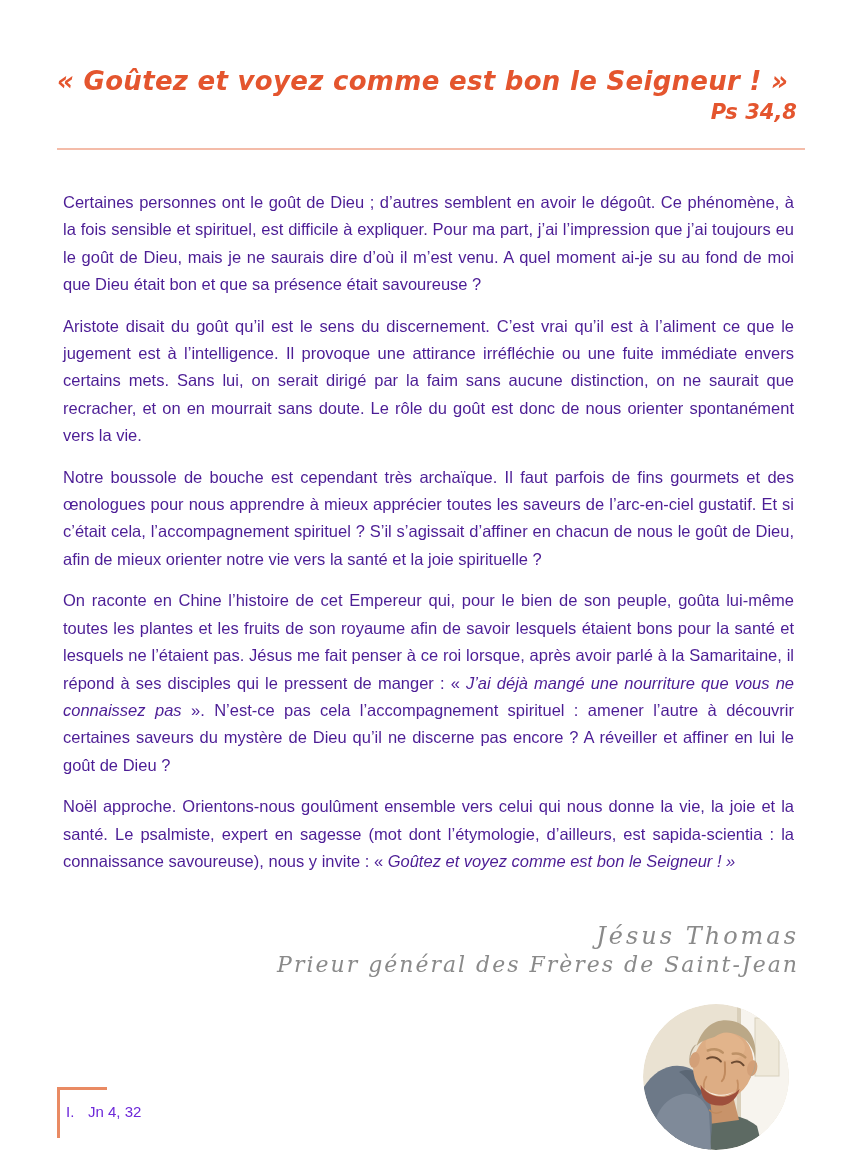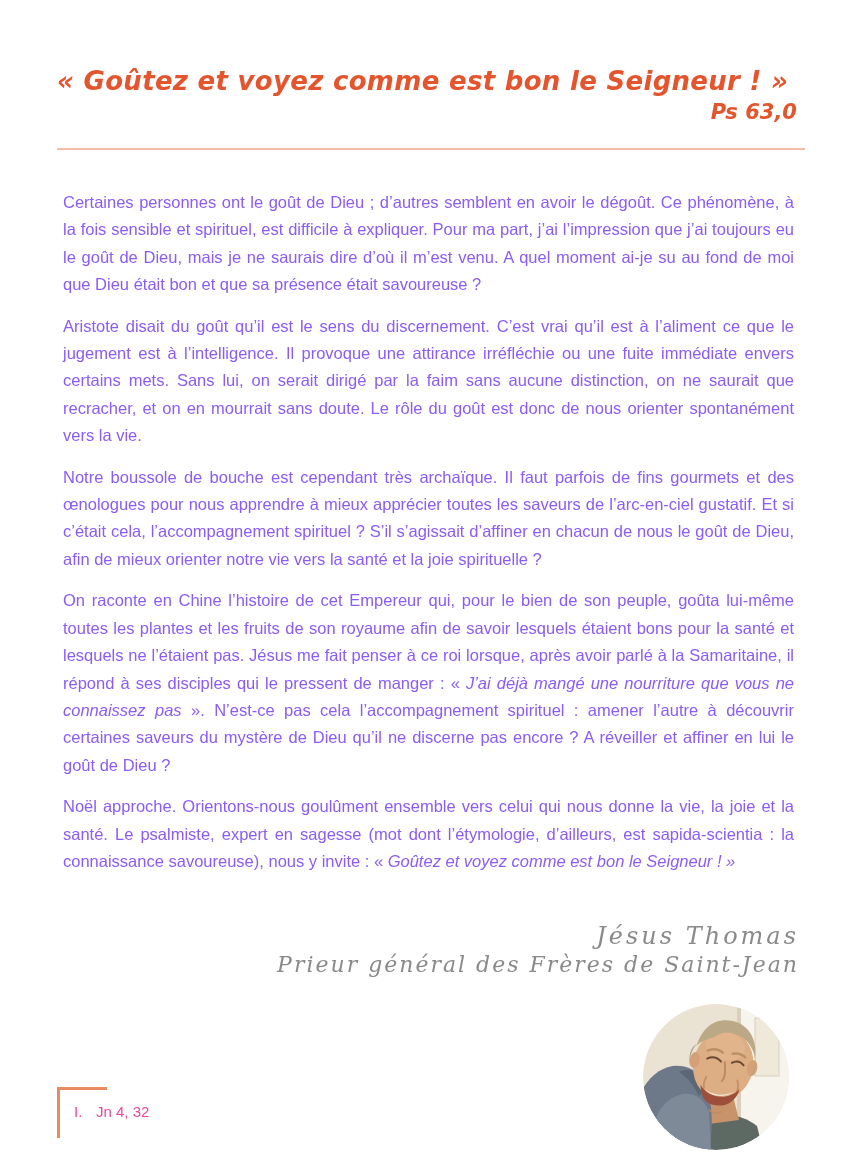--- a/index.html
+++ b/index.html
@@ -30,21 +30,21 @@
   }
   .title-rule{
     position:absolute;left:57px;top:148px;
     width:748px;height:2px;
     background:#f4bca9;
   }
   
   .article{
     position:absolute;left:63px;top:189px;width:731px;
     font-size:16.5px;line-height:27.4px;
-    color:#8b5cf6;
+    color:#4c1d95;
     text-align:justify;
   }
   .article p{margin:0 0 14px 0;}
   .article em{font-style:italic;}
   
   .signature{
     position:absolute;right:58px;top:922px;
     text-align:right;
     color:#8a8a8a;
     font-family:"DejaVu Serif",serif;
@@ -64,34 +64,34 @@
     position:absolute;left:57px;top:1090px;
     width:210px;height:48px;
     border-left:3px solid #e98a63;
     box-sizing:border-box;
   }
   .footnote::before{
     content:"";position:absolute;left:-3px;top:-3px;
     width:50px;height:3px;background:#e98a63;
   }
   .footnote-text{
-    padding:13px 0 0 14px;
-    font-size:15px;color:#ec4899;
+    padding:13px 0 0 6px;
+    font-size:15px;color:#6d28d9;
     font-family:"Liberation Sans",sans-serif;
   }
   .footnote-marker{display:inline-block;width:22px;}
 </style>
 </head>
 <body>
 
 <div class="page">
 
   <div class="header">
     <h1 class="title">« Goûtez et voyez comme est bon le Seigneur ! »</h1>
-    <div class="psalm-ref">Ps 63,0</div>
+    <div class="psalm-ref">Ps 34,8</div>
   </div>
   <div class="title-rule"></div>
 
   <div class="article">
     <p>Certaines personnes ont le goût de Dieu ; d’autres semblent en avoir le dégoût. Ce phénomène, à la fois sensible et spirituel, est difficile à expliquer. Pour ma part, j’ai l’impression que j’ai toujours eu le goût de Dieu, mais je ne saurais dire d’où il m’est venu. A quel moment ai-je su au fond de moi que Dieu était bon et que sa présence était savoureuse ?</p>
     <p>Aristote disait du goût qu’il est le sens du discernement. C’est vrai qu’il est à l’aliment ce que le jugement est à l’intelligence. Il provoque une attirance irréfléchie ou une fuite immédiate envers certains mets. Sans lui, on serait dirigé par la faim sans aucune distinction, on ne saurait que recracher, et on en mourrait sans doute. Le rôle du goût est donc de nous orienter spontanément vers la vie.</p>
     <p>Notre boussole de bouche est cependant très archaïque. Il faut parfois de fins gourmets et des œnologues pour nous apprendre à mieux apprécier toutes les saveurs de l’arc-en-ciel gustatif. Et si c’était cela, l’accompagnement spirituel ? S’il s’agissait d’affiner en chacun de nous le goût de Dieu, afin de mieux orienter notre vie vers la santé et la joie spirituelle ?</p>
     <p><span>On raconte en Chine l’histoire de cet Empereur qui, pour le bien de son peuple, goûta lui-même toutes les plantes et les fruits de son royaume afin de savoir lesquels étaient bons pour la santé et lesquels ne l’étaient pas. Jésus me fait penser à ce roi lorsque, après avoir parlé à la Samaritaine, il répond à ses disciples qui le pressent de manger : « </span><em>J’ai déjà mangé une nourriture que vous ne connaissez pas</em><span> ». N’est-ce pas cela l’accompagnement spirituel : amener l’autre à découvrir certaines saveurs du mystère de Dieu qu’il ne discerne pas encore ? A réveiller et affiner en lui le goût de Dieu ?</span></p>
     <p><span>Noël approche. Orientons-nous goulûment ensemble vers celui qui nous donne la vie, la joie et la santé. Le psalmiste, expert en sagesse (mot dont l’étymologie, d’ailleurs, est sapida-scientia : la connaissance savoureuse), nous y invite : « </span><em>Goûtez et voyez comme est bon le Seigneur ! »</em></p>
   </div>

